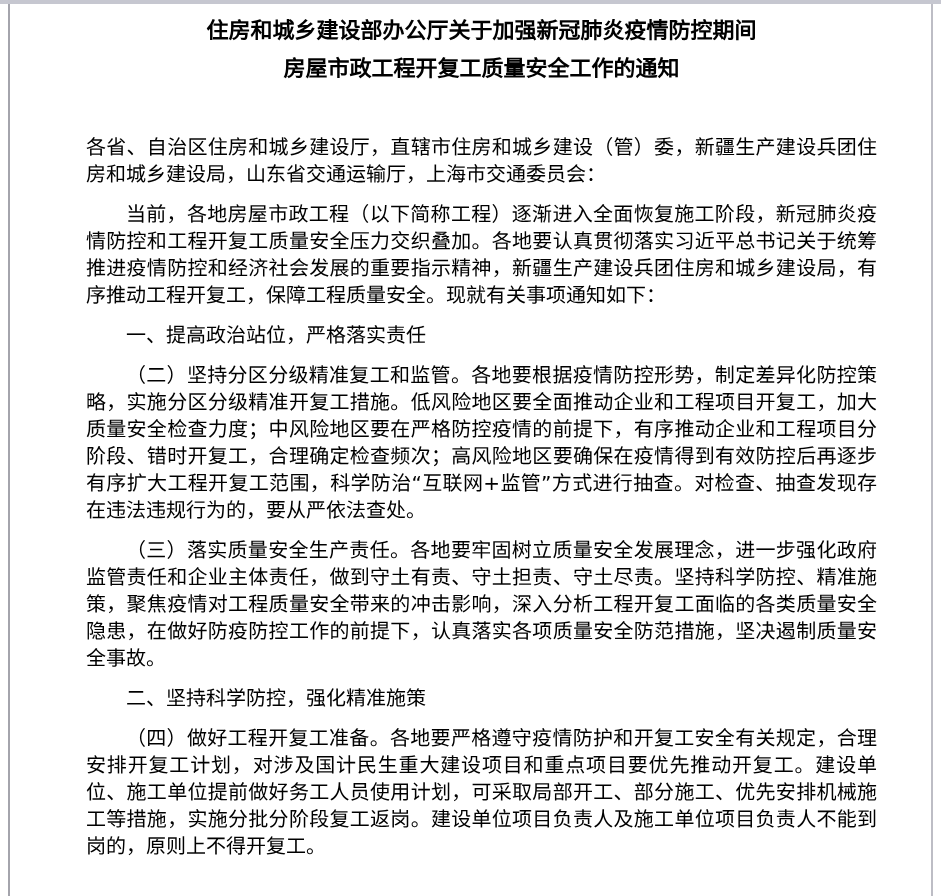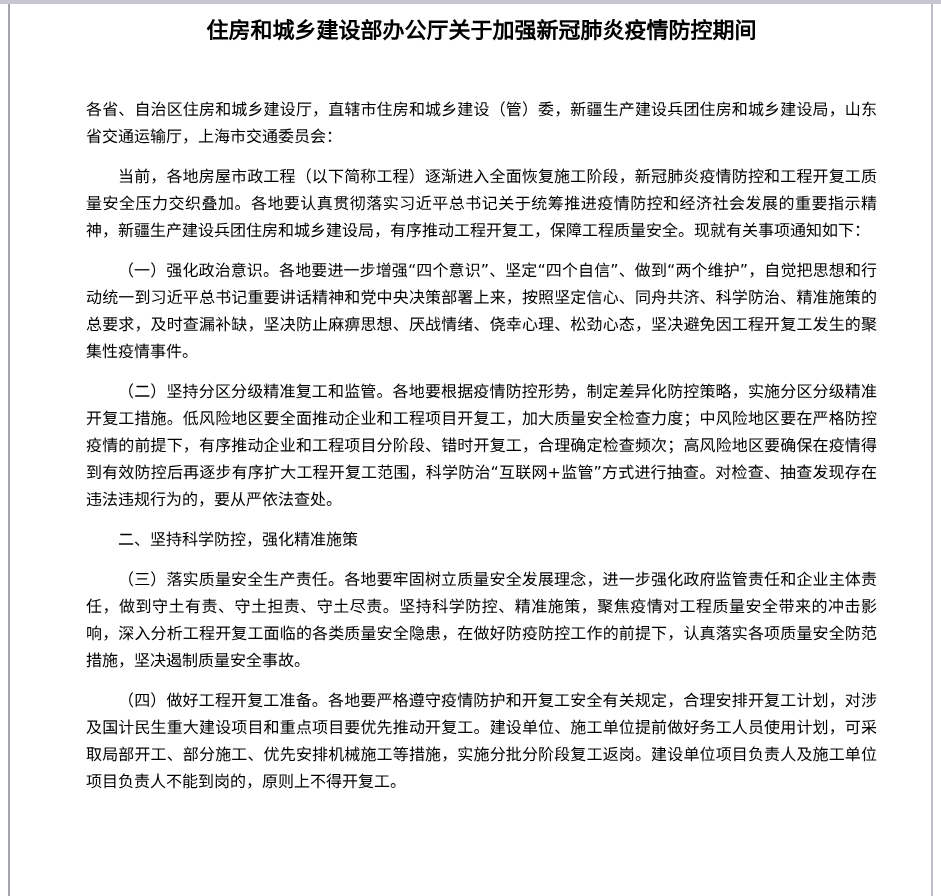--- a/index.html
+++ b/index.html
@@ -40,46 +40,47 @@
     font-size: 22px;
     font-weight: bold;
     line-height: 38px;
     text-align: center;
   }
   .doc-title .title-line {
     display: block;
   }
   .page p {
     margin: 0 0 13px 0;
-    font-size: 16px;
+    font-size: 20px;
     line-height: 27px;
     text-align: justify;
     text-justify: inter-ideograph;
   }
   .indent { text-indent: 2em; }
 </style>
 </head>
 <body>
 
 <div class="top-bar"></div>
 
 <div class="page">
 
   <h1 class="doc-title">
     <span class="title-line">住房和城乡建设部办公厅关于加强新冠肺炎疫情防控期间</span>
+    <span class="title-line">房屋市政工程开复工质量安全工作的通知</span>
   </h1>
 
   <p>各省、自治区住房和城乡建设厅，直辖市住房和城乡建设（管）委，新疆生产建设兵团住房和城乡建设局，山东省交通运输厅，上海市交通委员会：</p>
 
   <p class="indent">当前，各地房屋市政工程（以下简称工程）逐渐进入全面恢复施工阶段，新冠肺炎疫情防控和工程开复工质量安全压力交织叠加。各地要认真贯彻落实习近平总书记关于统筹推进疫情防控和经济社会发展的重要指示精神，新疆生产建设兵团住房和城乡建设局，有序推动工程开复工，保障工程质量安全。现就有关事项通知如下：</p>
 
+  <p class="indent">一、提高政治站位，严格落实责任</p>
 
-  <p class="indent">（一）强化政治意识。各地要进一步增强“四个意识”、坚定“四个自信”、做到“两个维护”，自觉把思想和行动统一到习近平总书记重要讲话精神和党中央决策部署上来，按照坚定信心、同舟共济、科学防治、精准施策的总要求，及时查漏补缺，坚决防止麻痹思想、厌战情绪、侥幸心理、松劲心态，坚决避免因工程开复工发生的聚集性疫情事件。</p>
 
   <p class="indent">（二）坚持分区分级精准复工和监管。各地要根据疫情防控形势，制定差异化防控策略，实施分区分级精准开复工措施。低风险地区要全面推动企业和工程项目开复工，加大质量安全检查力度；中风险地区要在严格防控疫情的前提下，有序推动企业和工程项目分阶段、错时开复工，合理确定检查频次；高风险地区要确保在疫情得到有效防控后再逐步有序扩大工程开复工范围，科学防治“互联网+监管”方式进行抽查。对检查、抽查发现存在违法违规行为的，要从严依法查处。</p>
 
+  <p class="indent">（三）落实质量安全生产责任。各地要牢固树立质量安全发展理念，进一步强化政府监管责任和企业主体责任，做到守土有责、守土担责、守土尽责。坚持科学防控、精准施策，聚焦疫情对工程质量安全带来的冲击影响，深入分析工程开复工面临的各类质量安全隐患，在做好防疫防控工作的前提下，认真落实各项质量安全防范措施，坚决遏制质量安全事故。</p>
+
   <p class="indent">二、坚持科学防控，强化精准施策</p>
-
-  <p class="indent">（三）落实质量安全生产责任。各地要牢固树立质量安全发展理念，进一步强化政府监管责任和企业主体责任，做到守土有责、守土担责、守土尽责。坚持科学防控、精准施策，聚焦疫情对工程质量安全带来的冲击影响，深入分析工程开复工面临的各类质量安全隐患，在做好防疫防控工作的前提下，认真落实各项质量安全防范措施，坚决遏制质量安全事故。</p>
 
   <p class="indent">（四）做好工程开复工准备。各地要严格遵守疫情防护和开复工安全有关规定，合理安排开复工计划，对涉及国计民生重大建设项目和重点项目要优先推动开复工。建设单位、施工单位提前做好务工人员使用计划，可采取局部开工、部分施工、优先安排机械施工等措施，实施分批分阶段复工返岗。建设单位项目负责人及施工单位项目负责人不能到岗的，原则上不得开复工。</p>
 
 </div>
 
 </body></html>

